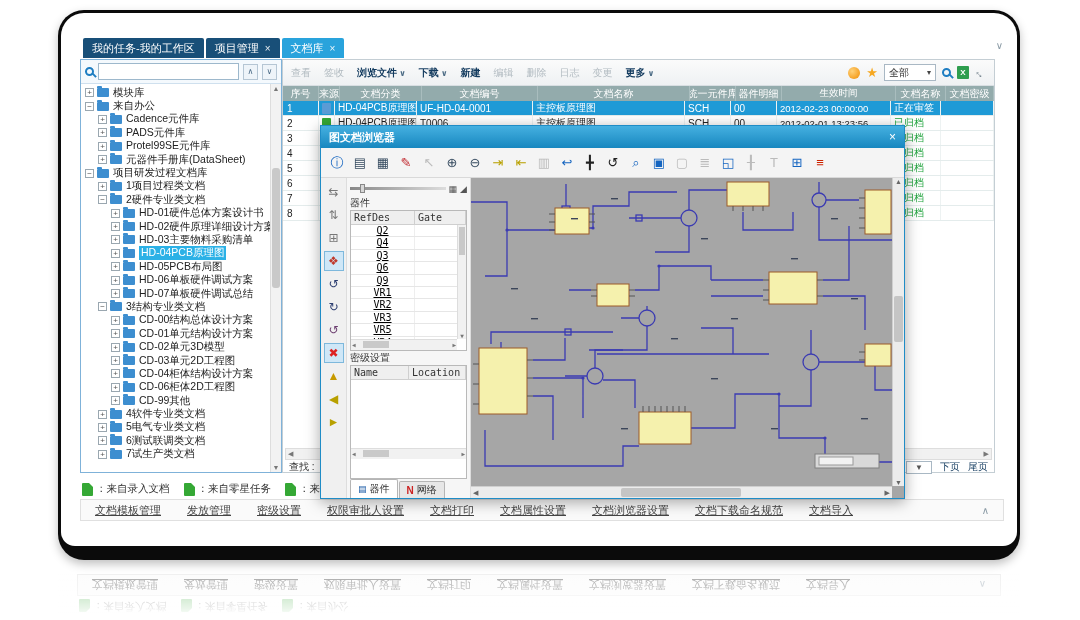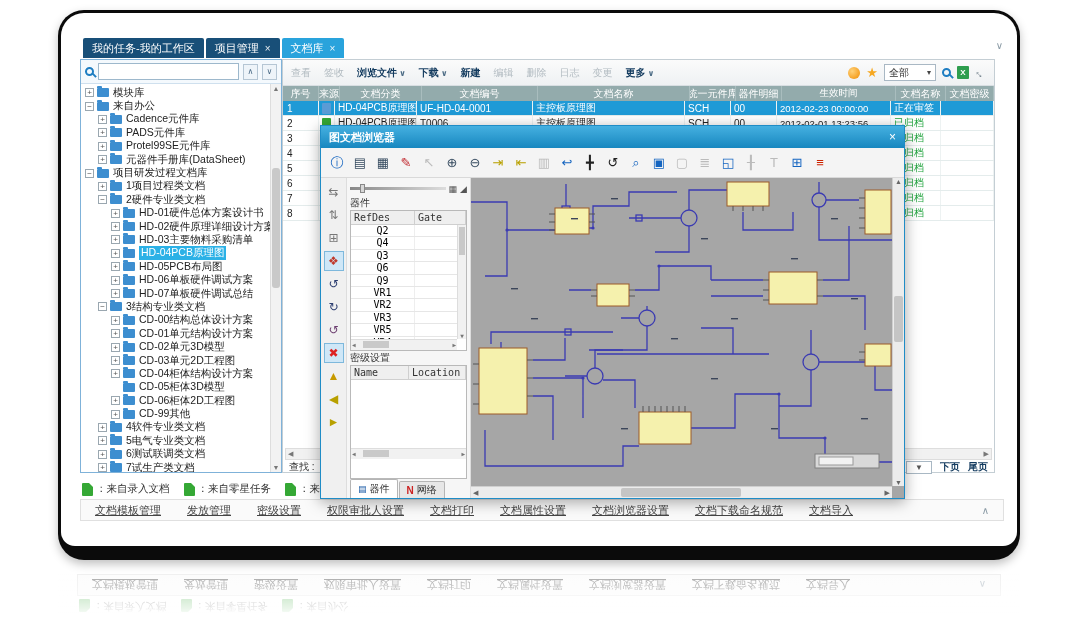--- a/index.html
+++ b/index.html
@@ -62,21 +62,21 @@
   .c7{width:114px;font-size:9.5px;}.c8{width:50px;}.c9{flex:1;}
   .srcdoc{width:9px;height:11px;border-radius:1px;position:relative;}
   .src-blue .srcdoc{background:#5b9bd5;}
   .src-green .srcdoc{background:#35a835;}
   .hsb{position:absolute;left:2px;right:2px;top:388px;height:12px;background:#f1f1f1;border:1px solid #ddd;}
   .hsb .th{position:absolute;left:160px;top:1px;width:420px;height:8px;background:#c9c9c9;border-radius:3px;}
   .hsb .ar{position:absolute;top:0;font-size:7px;color:#777;line-height:10px;}
   .tfoot{position:absolute;left:0;right:0;top:400px;height:14px;display:flex;align-items:center;font-size:10px;color:#333;padding:0 6px;gap:8px;}
   .findin{width:170px;height:12px;border:1px solid #b5c6d4;}
   .pgsel{width:26px;height:13px;border:1px solid #a9b8c4;background:#fff;font-size:8px;color:#555;display:flex;align-items:center;justify-content:center;}
-  .pglink{font-weight:bold;color:#123a5e;}
+  .pglink{font-weight:normal;color:#123a5e;}
   
   .bgroup{position:absolute;left:19px;top:466px;width:924px;}
   .legendrow{height:20px;display:flex;align-items:center;gap:14px;font-size:10.5px;color:#333;padding:0 2px;}
   .legend-item{display:flex;align-items:center;gap:3px;}
   .gdoc{width:11px;height:13px;background:#35a835;border-radius:1px;position:relative;}
   .gdoc::after{content:"";position:absolute;right:0;top:0;border:2.5px solid #fff;border-left-color:transparent;border-bottom-color:transparent;}
   .linksrow{height:22px;display:flex;align-items:center;gap:12px;background:#fafafa;border:1px solid #e0e0e0;
     font-size:11px;color:#444;padding:0 14px;}
   .blink{text-decoration:underline;white-space:nowrap;}
   .chev-bot{margin-left:auto;color:#8a9aa5;font-size:10px;text-decoration:none;}
@@ -97,21 +97,21 @@
   .slrow{height:16px;display:flex;align-items:center;gap:3px;}
   .sltrack{flex:1;height:3px;background:linear-gradient(90deg,#888,#ddd);position:relative;}
   .slhandle{position:absolute;left:10px;top:-3px;width:5px;height:9px;background:#d7d7d7;border:1px solid #888;}
   .slico{font-size:9px;color:#555;}
   .plabel{height:14px;line-height:14px;color:#333;}
   .grid{background:#fff;border:1px solid #b9b9b9;position:relative;font-family:"DejaVu Sans Mono","Liberation Mono",monospace;}
   .ghead{height:14px;display:flex;border-bottom:1px solid #cfcfcf;background:#efefef;color:#333;}
   .ghead span{padding:1px 3px;border-right:1px solid #cfcfcf;overflow:hidden;white-space:nowrap;}
   .gbody{overflow:hidden;}
   .rrow{height:12.4px;display:flex;border-bottom:1px solid #e6e6e6;}
-  .rrow .rc1{width:64px;text-align:center;border-right:1px solid #eee;}
+  .rrow .rc1{width:64px;text-align:center;border-right:1px solid #eee;text-decoration:underline;}
   .gvs{position:absolute;right:0;top:14px;bottom:11px;width:9px;background:#f1f1f1;border-left:1px solid #ddd;}
   .gvs .th{position:absolute;left:1px;top:2px;width:6px;height:28px;background:#c9c9c9;}
   .gvs .a{position:absolute;left:0;width:8px;text-align:center;font-size:6px;color:#777;}
   .ghs{height:11px;border-top:1px solid #ddd;background:#f1f1f1;position:relative;}
   .ghs .th{position:absolute;left:12px;top:1px;width:26px;height:7px;background:#c9c9c9;}
   .ghs .a{position:absolute;top:0;font-size:6px;color:#777;line-height:10px;}
   .dtabs{height:20px;display:flex;align-items:flex-end;gap:1px;margin-top:auto;}
   .dtab{display:flex;align-items:center;gap:3px;padding:1px 7px;border:1px solid #b5b5b5;border-bottom:none;
     background:#e7e7e7;font-size:10px;height:17px;border-radius:2px 2px 0 0;color:#333;}
   .dtab.sel{background:#fff;height:19px;}
@@ -290,25 +290,20 @@
             <span class="folder"></span>
             <span class="lbl">CD-03单元2D工程图</span>
           </div>
 
           <div class="trow" style="padding-left: 30px;">
             <span class="exp">+</span>
             <span class="folder"></span>
             <span class="lbl">CD-04柜体结构设计方案</span>
           </div>
 
-          <div class="trow" style="padding-left: 30px;">
-            <span class="exp"></span>
-            <span class="folder"></span>
-            <span class="lbl">CD-05柜体3D模型</span>
-          </div>
 
           <div class="trow" style="padding-left: 30px;">
             <span class="exp">+</span>
             <span class="folder"></span>
             <span class="lbl">CD-06柜体2D工程图</span>
           </div>
 
           <div class="trow" style="padding-left: 30px;">
             <span class="exp">+</span>
             <span class="folder"></span>

